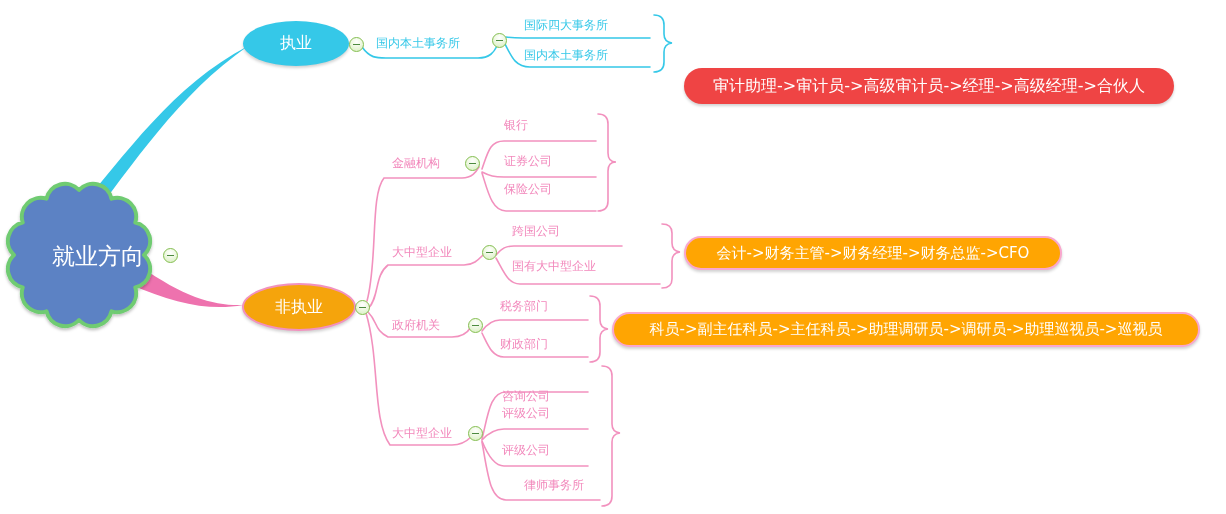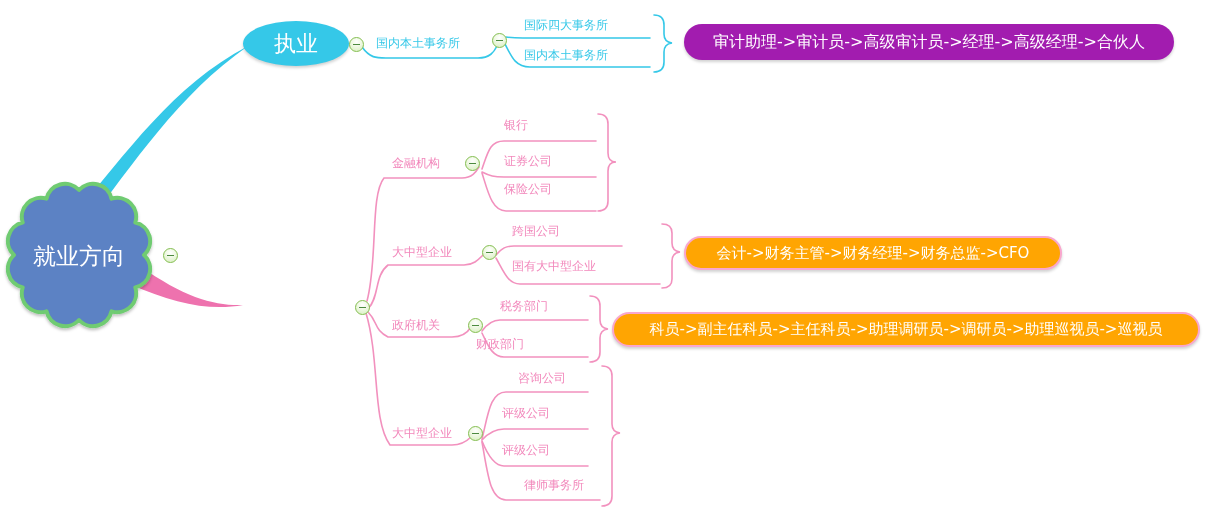--- a/index.html
+++ b/index.html
@@ -6,40 +6,40 @@
   #canvas{
     position:relative;width:1226px;height:514px;overflow:hidden;
     font-family:"DejaVu Sans","Liberation Sans",sans-serif;background:#ffffff;
   }
   #wires{position:absolute;left:0;top:0;width:1226px;height:514px;}
   .lbl{position:absolute;font-size:12px;white-space:nowrap;line-height:19px;}
   .cyan{color:#35c8e8;}
   .pink{color:#f287bb;}
   .ellipse{
     position:absolute;border-radius:50%;display:flex;align-items:center;justify-content:center;
-    color:#ffffff;font-size:22px;box-shadow:0 2px 3px rgba(0,0,0,0.18);
+    color:#ffffff;font-size:16px;box-shadow:0 2px 3px rgba(0,0,0,0.18);
   }
   .ellipse-cyan{background:#35c8e8;}
   .ellipse-orange{background:#f5a40c;border:2px solid #f291be;}
   .capsule{
     position:absolute;display:flex;align-items:center;justify-content:center;
     color:#ffffff;font-size:15px;white-space:nowrap;border-radius:18px;
     box-shadow:0 2px 3px rgba(0,0,0,0.18);
   }
-  .capsule-cyan{background:#a21caf;font-size:16px;}
+  .capsule-cyan{background:#ef4444;font-size:16px;margin-top:44px;}
   .capsule-orange{background:#ffa502;border:2px solid #f9a7ce;}
   .collapse{
     position:absolute;width:13px;height:13px;border-radius:50%;
     border:1.5px solid #84be50;box-sizing:content-box;
     background:radial-gradient(circle at 50% 30%,#ffffff 0%,#eef8e2 45%,#d5eebb 100%);
     display:flex;align-items:center;justify-content:center;cursor:pointer;
   }
   .collapse .bar{width:7px;height:1.5px;background:#4c8a3f;}
   .rootlbl{
-    position:absolute;color:#ffffff;font-size:23px;text-align:center;white-space:nowrap;
+    position:absolute;color:#ffffff;font-size:23px;text-align:right;white-space:nowrap;
   }
 </style>
 </head>
 <body>
 
 <div id="canvas">
 
   <svg id="wires" viewBox="0 0 1226 514" xmlns="http://www.w3.org/2000/svg">
     <defs>
       <filter id="ds" x="-20%" y="-20%" width="140%" height="160%">
@@ -99,20 +99,21 @@
   <div class="lbl cyan" style="left:376px;top:34px;">国内本土事务所</div>
   <div class="collapse" style="left:492px;top:33px;">
       <span class="bar"></span>
     </div>
 
   <div class="lbl cyan" style="left:524px;top:16px;">国际四大事务所</div>
   <div class="lbl cyan" style="left:524px;top:46px;">国内本土事务所</div>
 
   <div class="capsule capsule-cyan" style="left:684px;top:24px;width:490px;height:36px;">审计助理-&gt;审计员-&gt;高级审计员-&gt;经理-&gt;高级经理-&gt;合伙人</div>
 
+  <div class="ellipse ellipse-orange" style="left:242px;top:283px;width:110px;height:44px;">非执业</div>
   <div class="collapse" style="left:355px;top:300px;">
       <span class="bar"></span>
     </div>
 
   <div class="lbl pink" style="left:392px;top:154px;">金融机构</div>
   <div class="collapse" style="left:465px;top:156px;">
       <span class="bar"></span>
     </div>
   <div class="lbl pink" style="left:504px;top:116px;">银行</div>
   <div class="lbl pink" style="left:504px;top:152px;">证券公司</div>
@@ -124,25 +125,25 @@
     </div>
   <div class="lbl pink" style="left:512px;top:222px;">跨国公司</div>
   <div class="lbl pink" style="left:512px;top:257px;">国有大中型企业</div>
   <div class="capsule capsule-orange" style="left:684px;top:236px;width:374px;height:30px;">会计-&gt;财务主管-&gt;财务经理-&gt;财务总监-&gt;CFO</div>
 
   <div class="lbl pink" style="left:392px;top:316px;">政府机关</div>
   <div class="collapse" style="left:468px;top:318px;">
       <span class="bar"></span>
     </div>
   <div class="lbl pink" style="left:500px;top:297px;">税务部门</div>
-  <div class="lbl pink" style="left:476px;top:335px;">财政部门</div>
+  <div class="lbl pink" style="left:500px;top:335px;">财政部门</div>
   <div class="capsule capsule-orange" style="left:612px;top:312px;width:584px;height:31px;">科员-&gt;副主任科员-&gt;主任科员-&gt;助理调研员-&gt;调研员-&gt;助理巡视员-&gt;巡视员</div>
 
   <div class="lbl pink" style="left:392px;top:424px;">大中型企业</div>
   <div class="collapse" style="left:468px;top:426px;">
       <span class="bar"></span>
     </div>
-  <div class="lbl pink" style="left:502px;top:369px;margin-left:16px;">咨询公司</div>
+  <div class="lbl pink" style="left:502px;top:387px;">咨询公司</div>
   <div class="lbl pink" style="left:502px;top:404px;">评级公司</div>
   <div class="lbl pink" style="left:502px;top:441px;">评级公司</div>
   <div class="lbl pink" style="left:524px;top:476px;">律师事务所</div>
 
 </div>
 
 </body></html>

